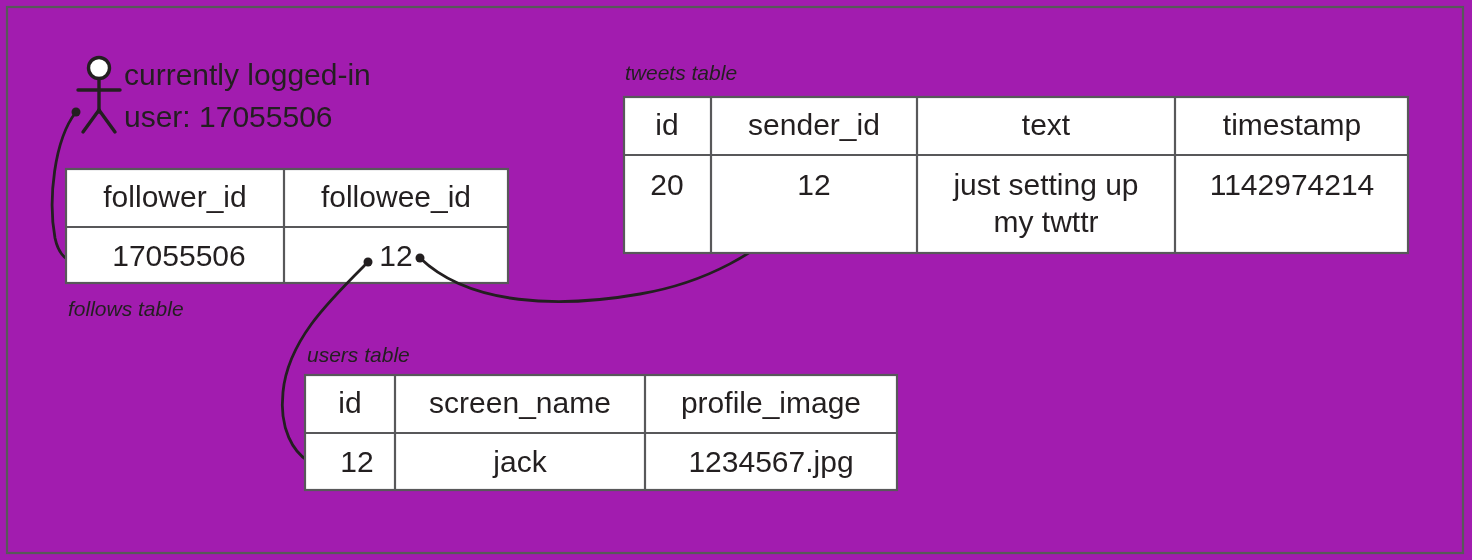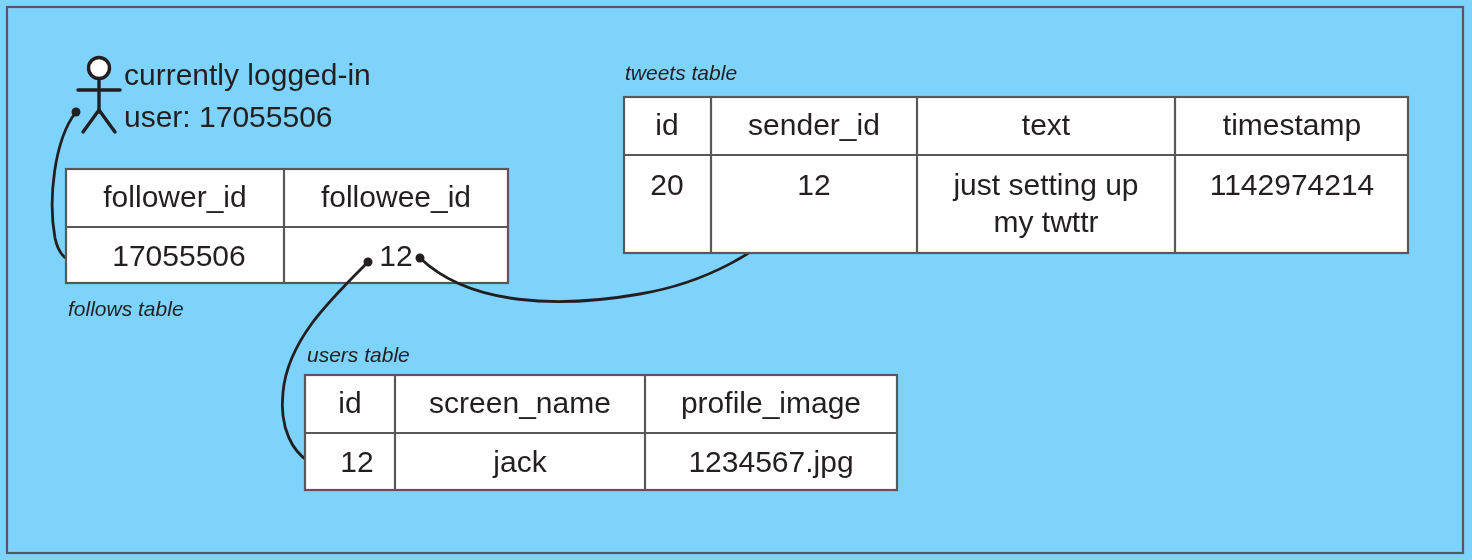--- a/index.html
+++ b/index.html
@@ -10,21 +10,21 @@
   }
   body {
     font-family: "Liberation Sans", sans-serif;
     -webkit-font-smoothing: antialiased;
   }
   #stage {
     position: relative;
     width: 1472px;
     height: 560px;
     overflow: hidden;
-    background: #7dd3fc;
+    background: #a21caf;
   }
   #diagram-svg {
     position: absolute;
     left: 0;
     top: 0;
     width: 1472px;
     height: 560px;
   }
   .frame {
     fill: none;

